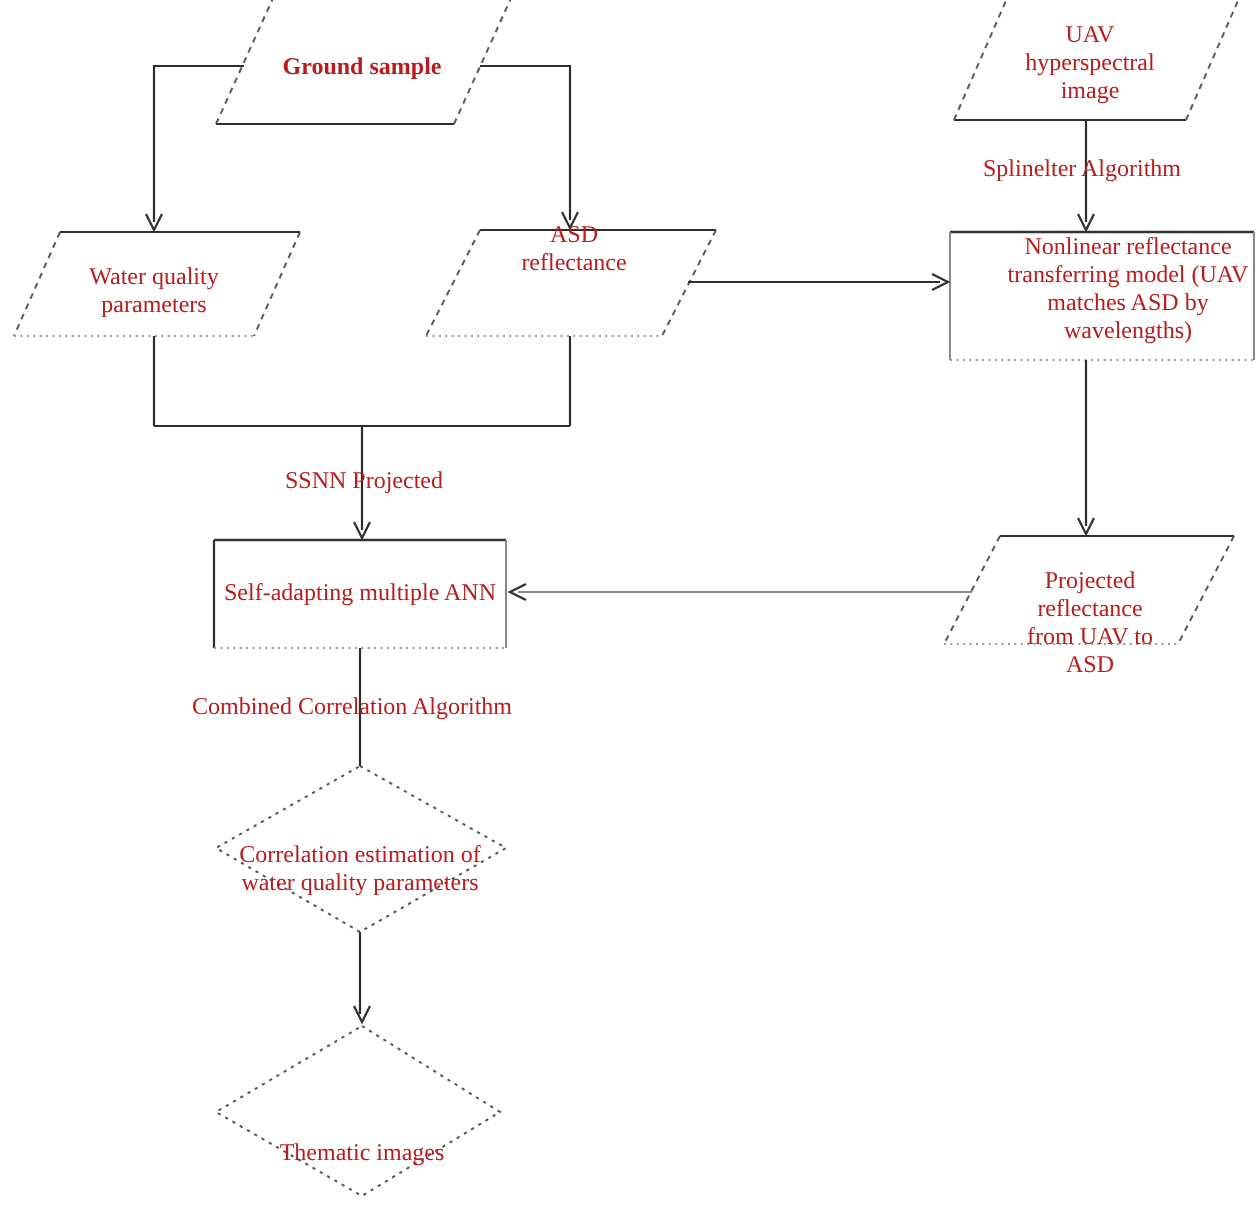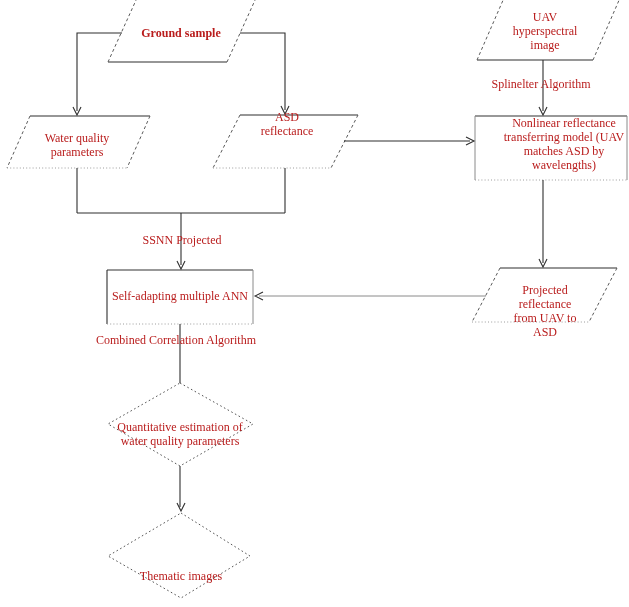--- a/index.html
+++ b/index.html
@@ -142,23 +142,23 @@
   <div class="lbl" style="left:77px; top:145px; width:92px;">Water quality parameters</div>
 
   <div class="lbl" style="left:287px; top:124px; width:72px;">ASD reflectance</div>
 
   <div class="lbl" style="left:564px; top:144px; width:134px;">Nonlinear reflectance transferring model (UAV matches ASD by wavelengths)</div>
 
   <div class="lbl nowrap" style="left:180px; top:296px;">Self-adapting multiple ANN</div>
 
   <div class="lbl" style="left:545px; top:295px; width:78px;margin-top:16px;">Projected reflectance from UAV to ASD</div>
 
-  <div class="lbl" style="left:180px; top:434px; width:126px;">Quantitative estimation of water quality parameters</div>
+  <div class="lbl" style="left:180px; top:434px; width:126px;">Correlation estimation of water quality parameters</div>
 
   <div class="lbl nowrap" style="left:181px; top:576px;">Thematic images</div>
 
   <div class="lbl nowrap" style="left:541px; top:84px;">Splinelter Algorithm</div>
 
   <div class="lbl nowrap" style="left:182px; top:240px;">SSNN Projected</div>
 
-  <div class="lbl nowrap" style="left:176px; top:340px;text-align:center;">Combined Correlation Algorithm</div>
+  <div class="lbl nowrap" style="left:176px; top:353px;text-align:center;">Combined Correlation Algorithm</div>
 
 </div>
 
 </body></html>

